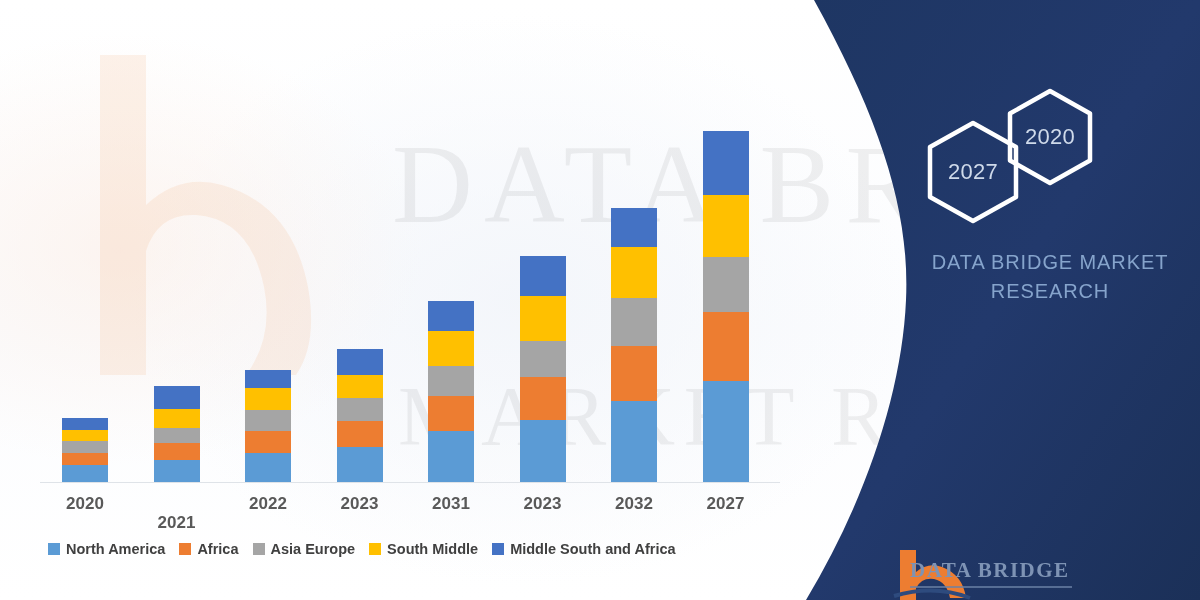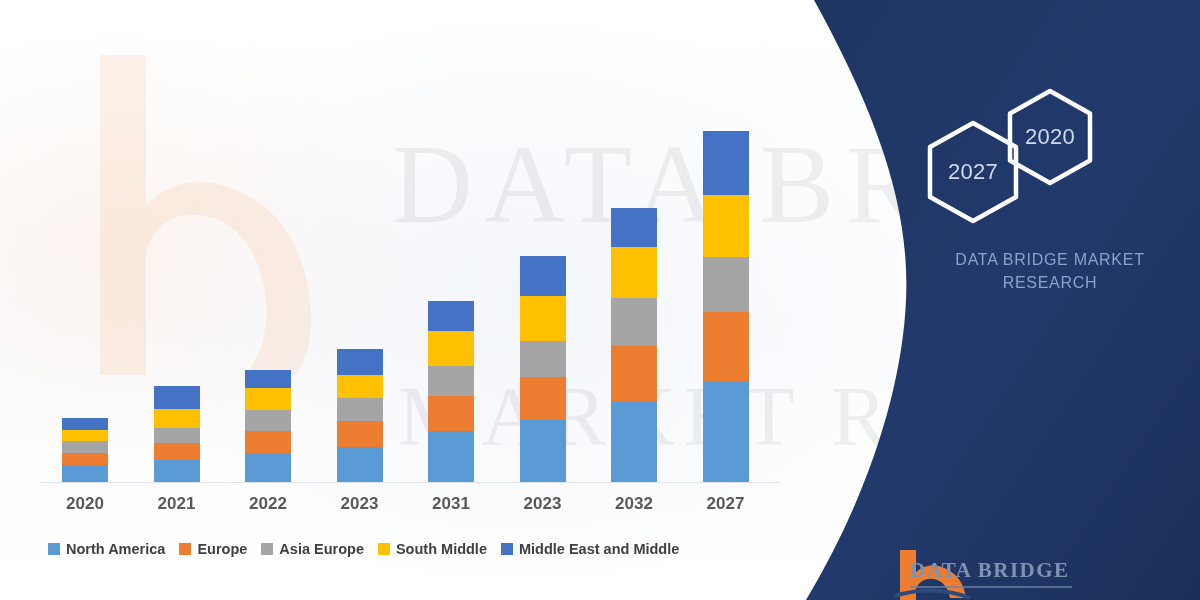--- a/index.html
+++ b/index.html
@@ -69,21 +69,21 @@
   .hex-label {
     position:absolute; inset:0; display:flex; align-items:center; justify-content:center;
     color:#cfdaea; font-size:22px; font-weight:400; letter-spacing:.01em;
     font-family:"Liberation Sans", sans-serif;
   }
   .hex-2027 { left:26px; top:120px; width:94px; height:104px; }
   .hex-2020 { left:106px; top:88px; width:88px; height:98px; }
 
   .brand-name {
     position:absolute; left:0; top:248px; width:300px; text-align:center;
-    color:#86a4cc; font-size:16px; letter-spacing:.045em; line-height:1.45;
+    color:#86a4cc; font-size:20px; letter-spacing:.045em; line-height:1.45;
     font-family:"Liberation Sans", sans-serif; font-weight:400;
   }
 
   .footer-logo { position:absolute; left:-62px; top:548px; width:220px; height:52px; }
   .footer-text {
     position:absolute; left:10px; top:558px;
     color:#7e93b4; font-family:"Liberation Serif", serif;
     font-size:21px; letter-spacing:.07em; font-weight:700;
   }
   .footer-rule { position:absolute; left:10px; top:586px; width:162px; height:2px; background:#6b82a6; opacity:.75; }
@@ -158,50 +158,50 @@
           <div class="bar-group" style="left: 702.5px; width: 46px;">
             <div class="seg" title="North America 2027" style="height: 101.073px; background: rgb(91, 155, 213);"></div>
             <div class="seg" title="Europe 2027" style="height: 68.9136px; background: rgb(237, 125, 49);"></div>
             <div class="seg" title="Asia Pacific 2027" style="height: 55.1309px; background: rgb(165, 165, 165);"></div>
             <div class="seg" title="South America 2027" style="height: 61.5628px; background: rgb(255, 192, 0);"></div>
             <div class="seg" title="Middle East and Africa 2027" style="height: 64.3194px; background: rgb(68, 114, 196);"></div>
           </div>
         </div>
       <div id="xlabels">
           <div class="bar-label" style="left: 40px;">2020</div>
-          <div class="bar-label" style="left: 131.5px;">2021</div>
+          <div class="bar-label" style="left: 131.5px; margin-top: 19px;">2021</div>
           <div class="bar-label" style="left: 223px;">2022</div>
           <div class="bar-label" style="left: 314.5px;">2023</div>
           <div class="bar-label" style="left: 406px;">2031</div>
           <div class="bar-label" style="left: 497.5px;">2023</div>
           <div class="bar-label" style="left: 589px;">2032</div>
           <div class="bar-label" style="left: 680.5px;">2027</div>
         </div>
     </div>
 
     <div class="legend" id="legend">
         <div class="legend-item">
           <span class="legend-swatch" style="background: rgb(91, 155, 213);"></span>
           <span class="legend-text">North America</span>
         </div>
         <div class="legend-item">
           <span class="legend-swatch" style="background: rgb(237, 125, 49);"></span>
-          <span class="legend-text">Europe</span>
+          <span class="legend-text">Africa</span>
         </div>
         <div class="legend-item">
           <span class="legend-swatch" style="background: rgb(165, 165, 165);"></span>
           <span class="legend-text">Asia Europe</span>
         </div>
         <div class="legend-item">
           <span class="legend-swatch" style="background: rgb(255, 192, 0);"></span>
           <span class="legend-text">South Middle</span>
         </div>
         <div class="legend-item">
           <span class="legend-swatch" style="background: rgb(68, 114, 196);"></span>
-          <span class="legend-text">Middle East and Middle</span>
+          <span class="legend-text">Middle South and Africa</span>
         </div>
       </div>
   </div>
 
   <svg class="navy-panel" viewBox="0 0 1200 600" preserveAspectRatio="none">
     <defs>
       <linearGradient id="navyGrad" x1="0" y1="0" x2="1" y2="1">
         <stop offset="0%" stop-color="#1E3663"></stop>
         <stop offset="50%" stop-color="#22396C"></stop>
         <stop offset="100%" stop-color="#1B3058"></stop>

